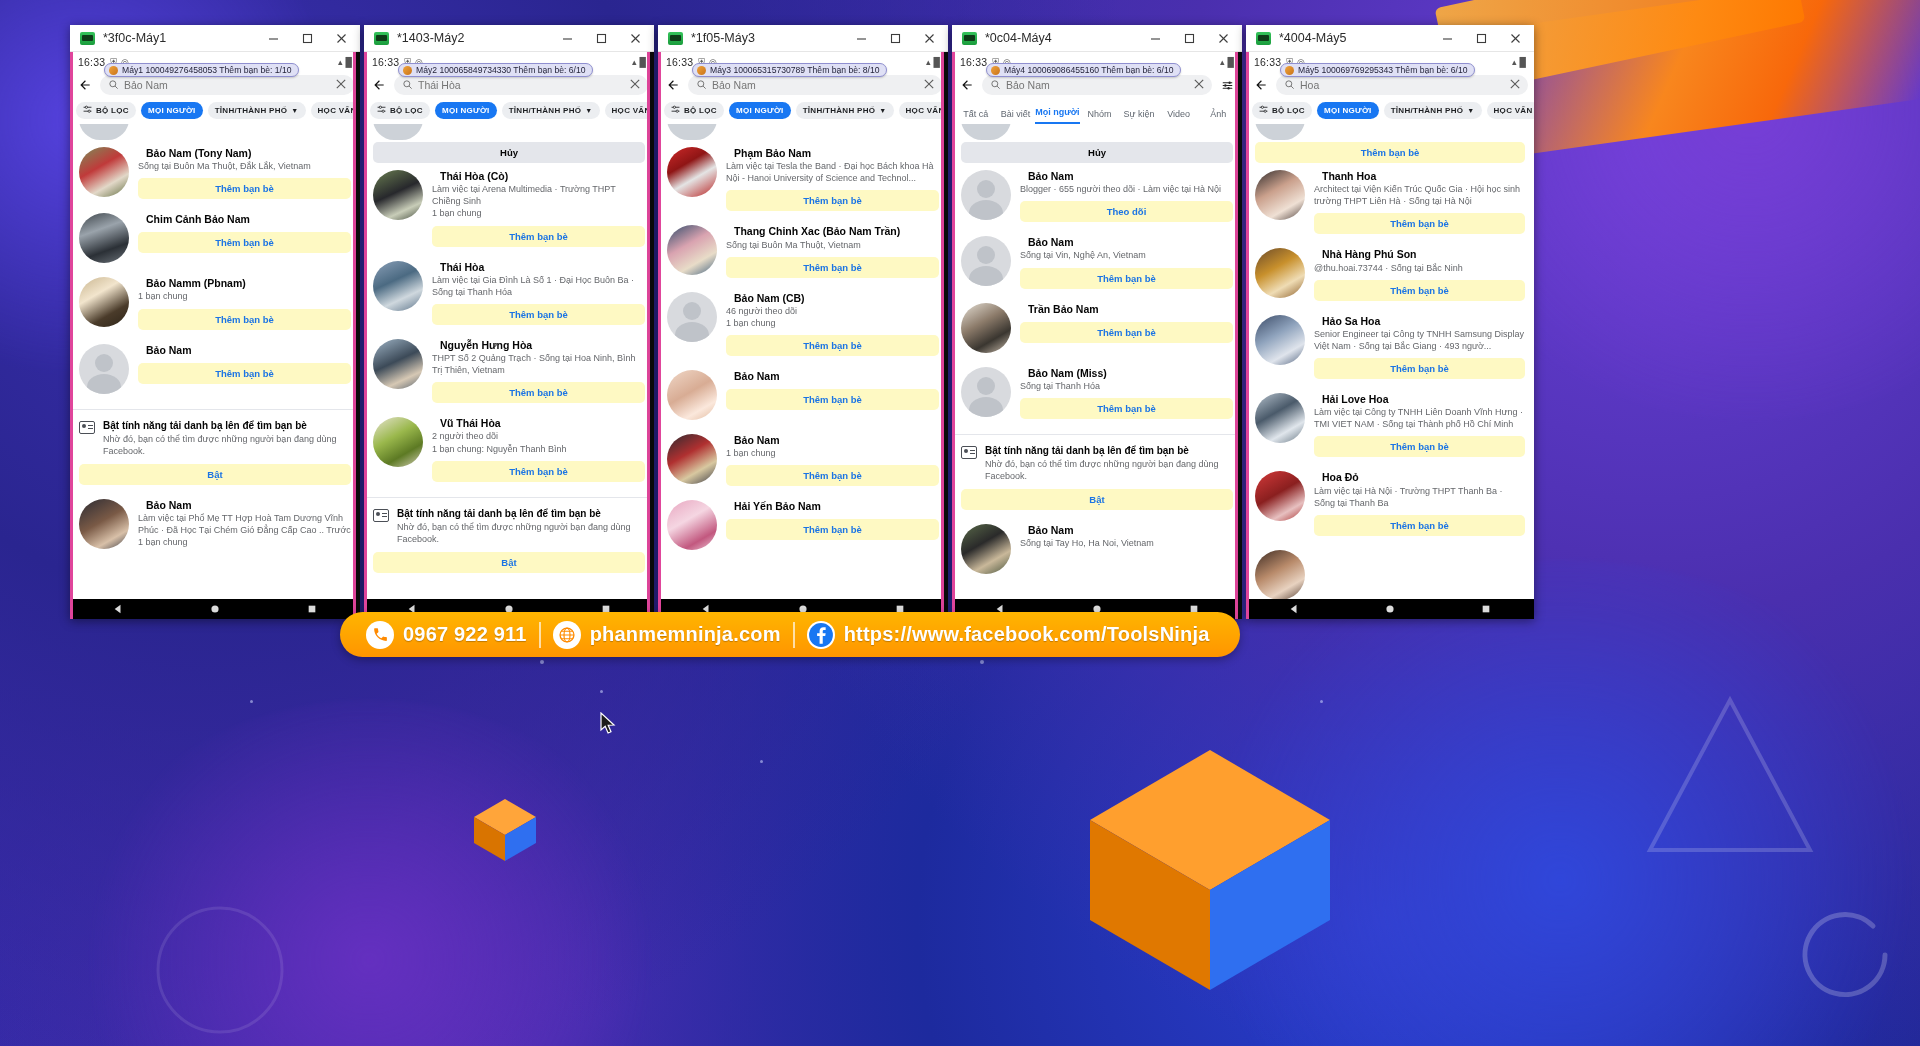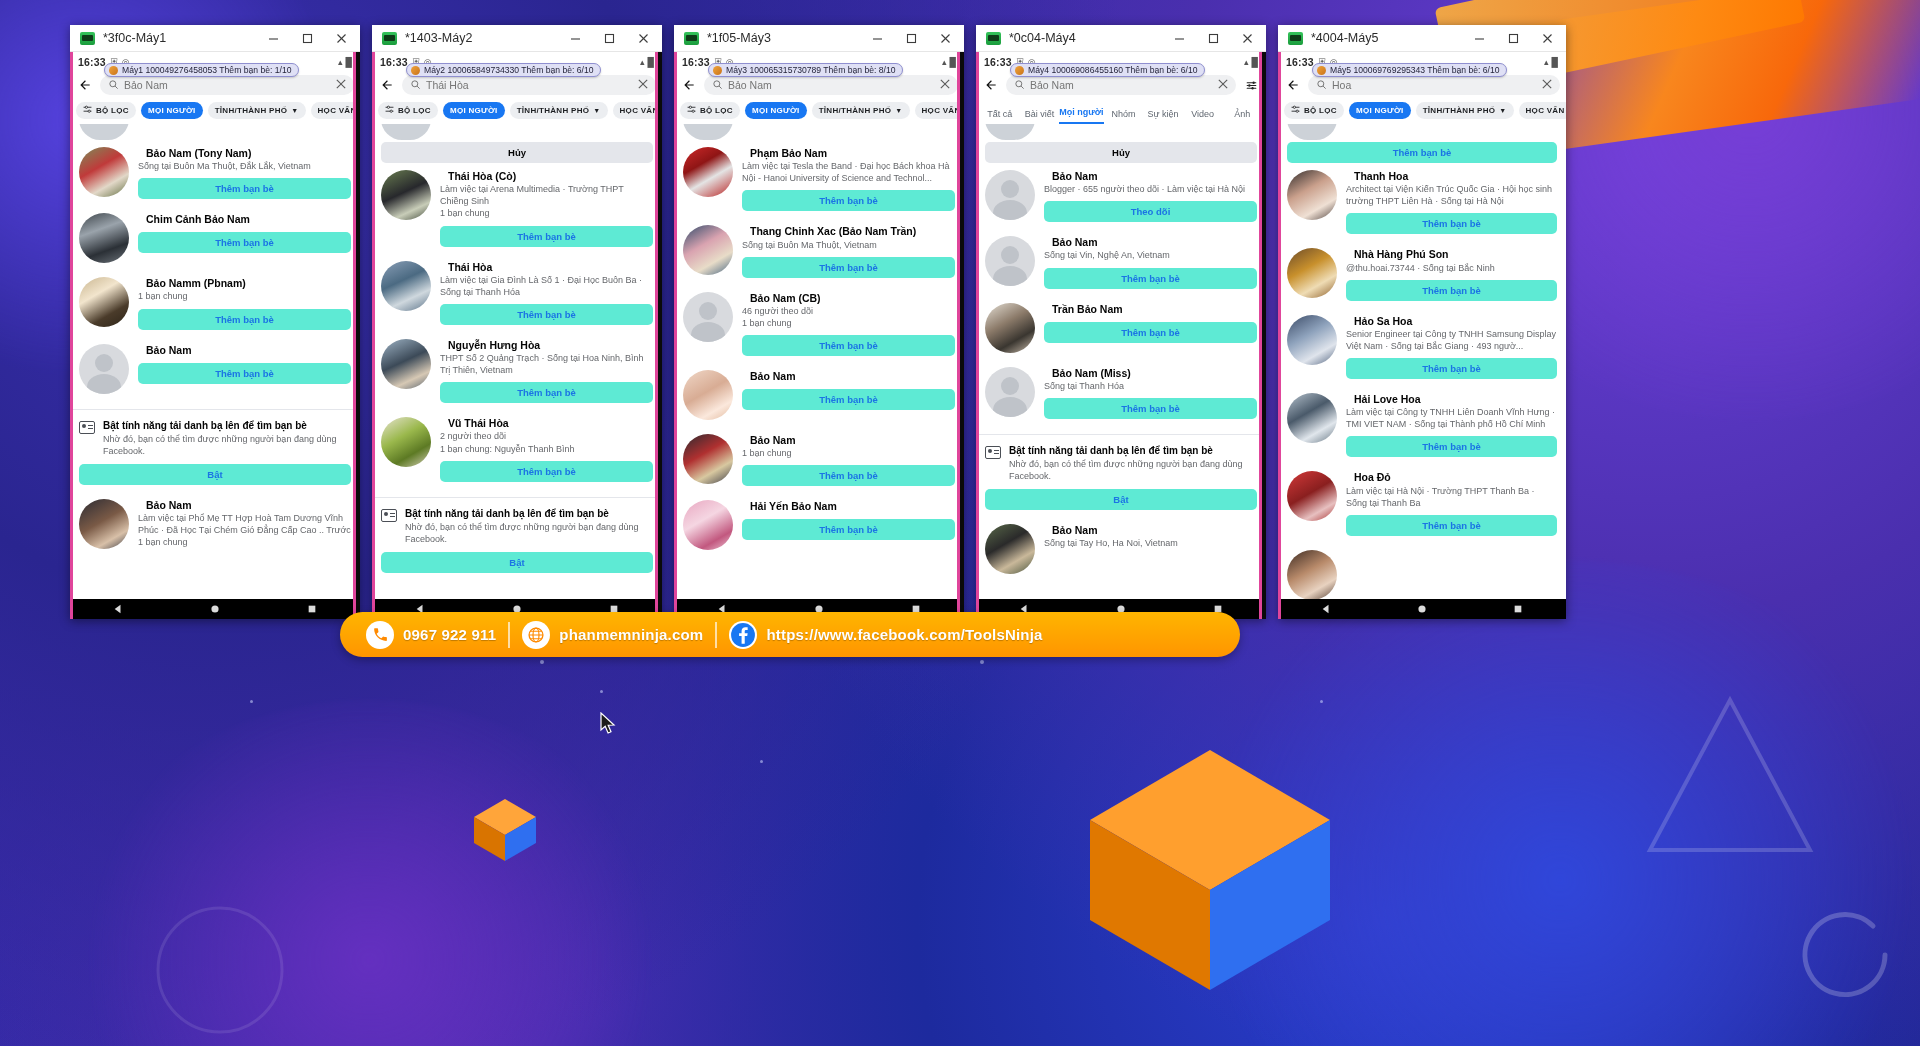--- a/index.html
+++ b/index.html
@@ -19,21 +19,21 @@
       radial-gradient(circle at 72% 88%, #2a3fd0 0%, #1d2a9e 28%, rgba(29,42,158,0) 58%),
       radial-gradient(circle at 30% 92%, #5b2fb8 0%, rgba(91,47,184,0) 46%),
       linear-gradient(140deg, #4c2fb5 0%, #2e2aa6 35%, #1e2590 62%, #2b1f7a 100%);
   }
   .wp-blob { position:absolute; border-radius:50%; filter: blur(2px); opacity:.85; }
   .tri { position:absolute; width:0; height:0; }
   .cube { position:absolute; }
   .sparkle { position:absolute; background:#cfd8ff; border-radius:50%; opacity:.55; }
 
   
-  #windows { position:absolute; left:70px; top:25px; display:flex; gap:12px; }
+  #windows { position:absolute; left:70px; top:25px; display:flex; gap:4px; }
   .win {
     width:290px; height:594px;
     background:#fff;
     display:flex; flex-direction:column;
     box-shadow: 0 2px 10px rgba(0,0,0,.45);
     position:relative;
   }
   .win.w5 { width:288px; }
   .titlebar {
     height:27px; background:#fff; display:flex; align-items:center;
@@ -56,21 +56,21 @@
     font-size:13px; color:#3c3c3c; line-height:1;
   }
   .tb-btn svg { display:block; }
 
   
   .phone { flex:1; background:#fff; display:flex; flex-direction:column; position:relative; overflow:hidden; }
   .statusbar {
     height:20px; display:flex; align-items:center; padding:0 8px;
     font-size:10.5px; color:#2b2b2b; gap:5px; flex:0 0 20px;
   }
-  .sb-time { font-weight:700; letter-spacing:.2px; }
+  .sb-time { font-weight:400; letter-spacing:.2px; }
   .sb-icons { display:flex; gap:4px; align-items:center; }
   .sb-right { margin-left:auto; display:flex; gap:3px; align-items:center; }
   .gl { font-size:9px; color:#555; }
 
   
   .searchrow { height:26px; display:flex; align-items:center; padding:0 6px; gap:6px; position:relative; flex:0 0 26px; }
   .backarrow { width:18px; height:18px; display:flex; align-items:center; justify-content:center; color:#111; font-size:15px; }
   .searchbox {
     flex:1; height:20px; background:#eff0f2; border-radius:11px;
     display:flex; align-items:center; padding:0 8px; gap:5px; position:relative;
@@ -124,21 +124,21 @@
     transform:translateX(-50%); background:#bfc3c9; border-radius:50%;
   }
   .av.ph:after {
     content:""; position:absolute; left:50%; bottom:-6px; width:34px; height:26px;
     transform:translateX(-50%); background:#bfc3c9; border-radius:50% 50% 0 0;
   }
   .info { flex:1; min-width:0; }
   .nm { font-size:10.5px; font-weight:700; color:#050505; line-height:1.25; white-space:nowrap; overflow:hidden;padding-left:8px; }
   .sub { font-size:9px; color:#65676b; line-height:1.35; overflow:hidden; }
   .btn {
-    margin-top:6px; height:21px; background:#5eead4; border-radius:5px;
+    margin-top:6px; height:21px; background:#fef9c3; border-radius:5px;
     display:flex; align-items:center; justify-content:center;
     font-size:9.5px; color:#1b74e4; font-weight:600;
   }
   .btn.grey { background:#e4e6eb; color:#050505; }
   .sep { height:7px; }
   .hr { height:1px; background:#e4e6eb; margin:8px 0 0; }
 
   .promo { padding:9px 9px 0; }
   .promo-top { display:flex; gap:8px; }
   .promo-ic {
@@ -165,21 +165,21 @@
     position:absolute; left:340px; top:612px; width:900px; height:45px;
     background:linear-gradient(180deg,#ffb500 0%, #ff9500 100%);
     border-radius:23px; display:flex; align-items:center; gap:0;
     box-shadow:0 3px 10px rgba(0,0,0,.3); padding:0 14px;
   }
   .bn-item { display:flex; align-items:center; gap:9px; padding:0 12px; }
   .bn-ic {
     width:28px; height:28px; border-radius:50%; background:#fff;
     display:flex; align-items:center; justify-content:center; flex:0 0 28px;
   }
-  .bn-tx { color:#fff; font-weight:700; font-size:15px; letter-spacing:.2px; white-space:nowrap;
+  .bn-tx { color:#fff; font-weight:700; font-size:20px; letter-spacing:.2px; white-space:nowrap;
            text-shadow:0 1px 1px rgba(0,0,0,.25); }
   .bn-div { width:2px; height:26px; background:rgba(255,255,255,.65); }
 
   
   #cursor { position:absolute; left:600px; top:712px; }
 </style>
 </head>
 <body>
 
 <div id="wallpaper">

